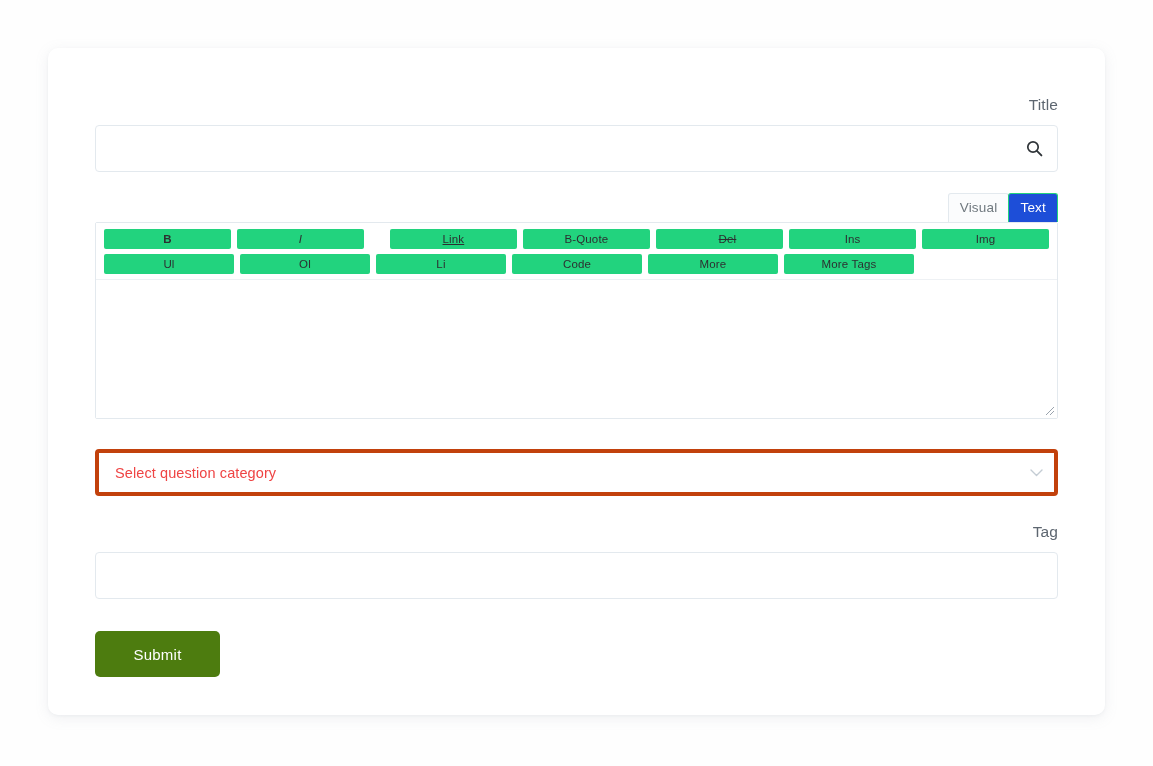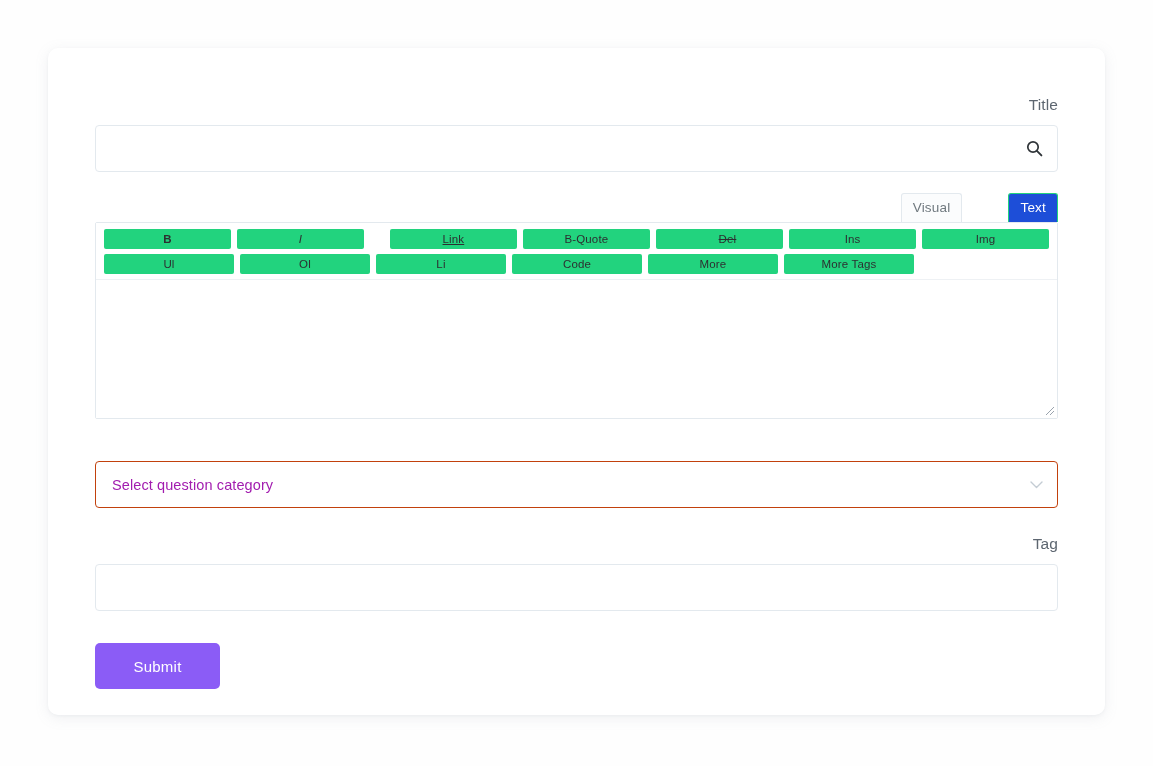--- a/index.html
+++ b/index.html
@@ -91,21 +91,20 @@
   .spacer-30 { height: 30px; }
   .spacer-26 { height: 26px; }
 
   
   .editor-tabs {
     display: flex;
     justify-content: flex-end;
     align-items: flex-end;
     height: 28px;
     margin-bottom: 0px;
-    gap: 47px;
   }
   .ed-tab {
     font-size: 13.5px;
     line-height: 1;
     padding: 7px 11px 8px 11px;
     border: 1px solid #e3e9ee;
     border-bottom: none;
     border-top-left-radius: 3px;
     border-top-right-radius: 3px;
     background: #fbfcfd;
@@ -193,45 +192,44 @@
   .resize-grip svg { display: block; }
 
   
   .select-wrap { position: relative; }
   .select-input {
     box-sizing: border-box;
     display: flex;
     align-items: center;
     width: 963px;
     height: 47px;
-    border: 1px solid #c2410c;
+    border: 4px solid #c2410c;
     border-radius: 4px;
     background: #ffffff;
     font-size: 14.5px;
-    color: #a21caf;
+    color: #ef4444;
     padding: 0 40px 0 16px;
     cursor: pointer;
     letter-spacing: .1px;
-    margin-top: 12px;
   }
   .chevron {
     position: absolute;
     right: 15px;
     top: 50%;
     transform: translateY(-50%);
     pointer-events: none;
   }
   .chevron svg { display: block; }
 
   
   .submit-btn {
     margin-top: 32px;
     width: 125px;
     height: 46px;
-    background: #8b5cf6;
+    background: #4d7c0f;
     border: none;
     border-radius: 5px;
     color: #ffffff;
     font-family: "Liberation Sans", sans-serif;
     font-size: 15px;
     letter-spacing: .25px;
     cursor: pointer;
   }
 </style>
 </head>

